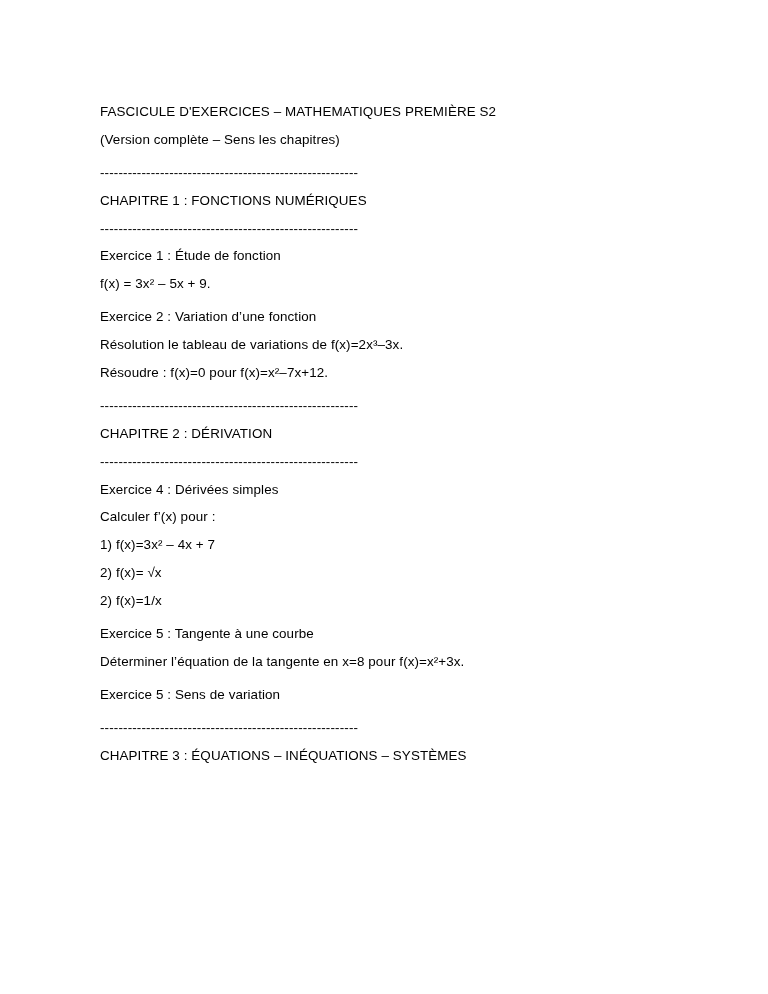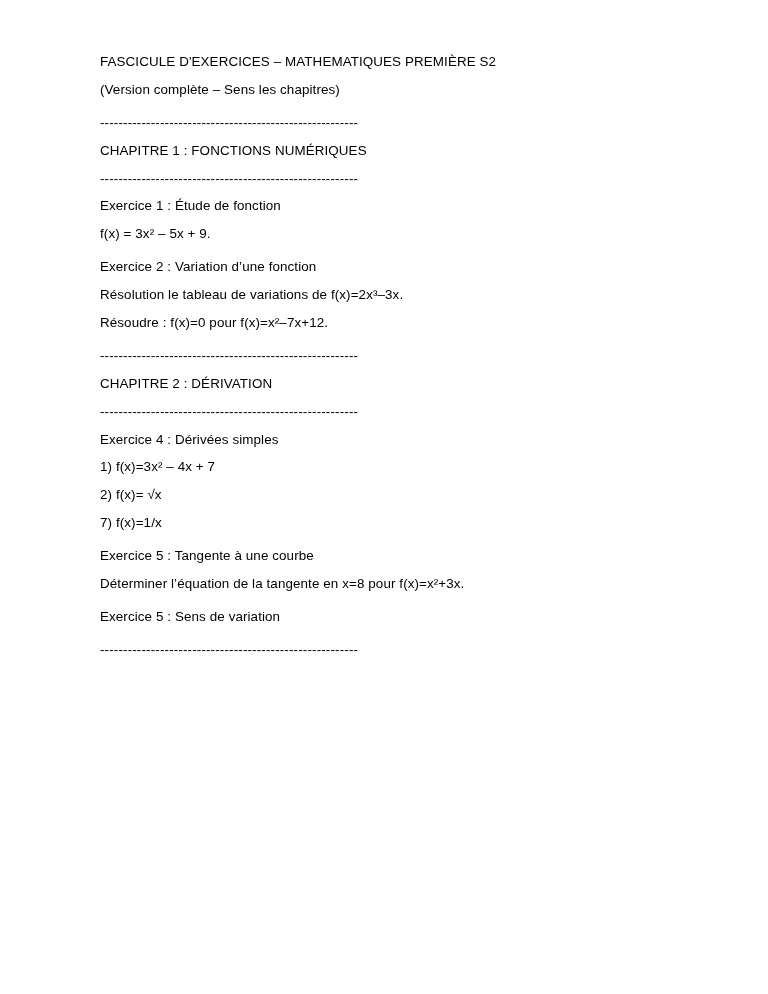--- a/index.html
+++ b/index.html
@@ -13,21 +13,21 @@
     overflow: hidden;
     font-family: "Liberation Sans", "DejaVu Sans", sans-serif;
     color: #000000;
   }
   .page {
     position: relative;
     width: 768px;
     height: 994px;
     background: #ffffff;
     box-sizing: border-box;
-    padding: 53px 60px 0 100px;
+    padding: 103px 60px 0 100px;
   }
   .content {
     width: 100%;
   }
   .line {
     margin: 0 0 9.6px 0;
     font-size: 13.4px;
     line-height: 18.2px;
     font-weight: 400;
     white-space: pre-wrap;
@@ -52,21 +52,23 @@
       <p class="line" data-name="separator-line">--------------------------------------------------------</p>
       <p class="line" data-name="document-line">Exercice 1 : Étude de fonction</p>
       <p class="line" data-name="document-line">f(x) = 3x² – 5x + 9.</p>
       <p class="line gap" data-name="document-line">Exercice 2 : Variation d’une fonction</p>
       <p class="line" data-name="document-line">Résolution le tableau de variations de f(x)=2x³–3x.</p>
       <p class="line" data-name="document-line">Résoudre : f(x)=0 pour f(x)=x²–7x+12.</p>
       <p class="line gap" data-name="separator-line">--------------------------------------------------------</p>
       <p class="line" data-name="document-line">CHAPITRE 2 : DÉRIVATION</p>
       <p class="line" data-name="separator-line">--------------------------------------------------------</p>
       <p class="line" data-name="document-line">Exercice 4 : Dérivées simples</p>
+      <p class="line" data-name="document-line">Calculer f’(x) pour :</p>
       <p class="line" data-name="document-line">1) f(x)=3x² – 4x + 7</p>
       <p class="line" data-name="document-line">2) f(x)= √x</p>
-      <p class="line" data-name="document-line">7) f(x)=1/x</p>
+      <p class="line" data-name="document-line">2) f(x)=1/x</p>
       <p class="line gap" data-name="document-line">Exercice 5 : Tangente à une courbe</p>
       <p class="line" data-name="document-line">Déterminer l’équation de la tangente en x=8 pour f(x)=x²+3x.</p>
       <p class="line gap" data-name="document-line">Exercice 5 : Sens de variation</p>
       <p class="line gap" data-name="separator-line">--------------------------------------------------------</p>
+      <p class="line" data-name="document-line">CHAPITRE 3 : ÉQUATIONS – INÉQUATIONS – SYSTÈMES</p>
     </div>
 </div>
 
 </body></html>

